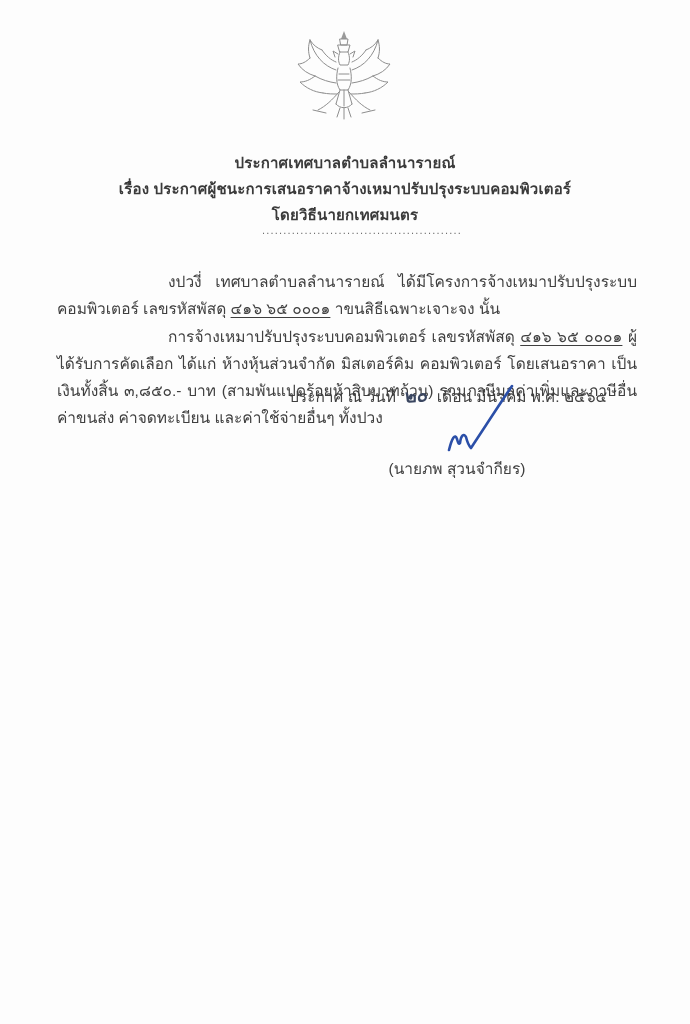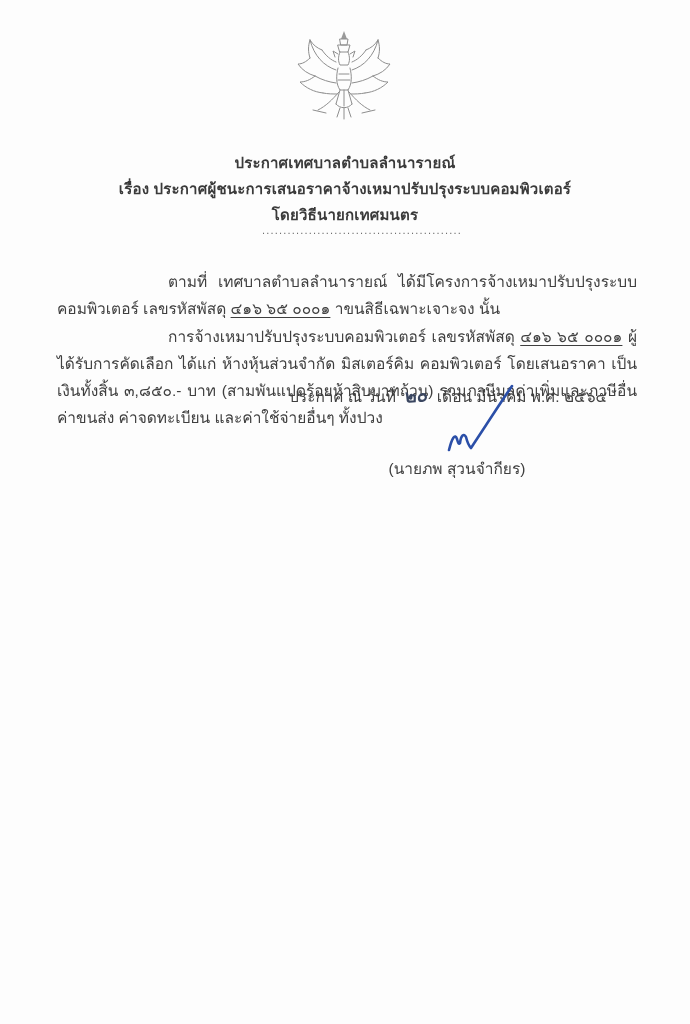--- a/index.html
+++ b/index.html
@@ -92,21 +92,21 @@
     </g>
   </svg>
 
   <div class="title-block">
     <div>ประกาศเทศบาลตำบลลำนารายณ์</div>
     <div>เรื่อง  ประกาศผู้ชนะการเสนอราคาจ้างเหมาปรับปรุงระบบคอมพิวเตอร์</div>
     <div>โดยวิธีนายกเทศมนตร</div>
   </div>
   <div class="dotted-divider">.................................................................</div>
 
-  <p class="para" id="p1"><span>ตามที่ เทศบาลตำบลลำนารายณ์ ได้มีโครงการจ้างเหมาปรับปรุงระบบคอมพิวเตอร์ เลขรหัสพัสดุ </span><span class="code-underline">๔๑๖ ๖๕ ๐๐๐๑</span><span> าขนสิธีเฉพาะเจาะจง นั้น</span></p>
+  <p class="para" id="p1"><span>งปวงี่ เทศบาลตำบลลำนารายณ์ ได้มีโครงการจ้างเหมาปรับปรุงระบบคอมพิวเตอร์ เลขรหัสพัสดุ </span><span class="code-underline">๔๑๖ ๖๕ ๐๐๐๑</span><span> าขนสิธีเฉพาะเจาะจง นั้น</span></p>
 
   <p class="para" id="p2"><span>การจ้างเหมาปรับปรุงระบบคอมพิวเตอร์  เลขรหัสพัสดุ </span><span class="code-underline">๔๑๖ ๖๕ ๐๐๐๑</span><span> ผู้ได้รับการคัดเลือก ได้แก่ ห้างหุ้นส่วนจำกัด มิสเตอร์คิม คอมพิวเตอร์  โดยเสนอราคา  เป็นเงินทั้งสิ้น ๓,๘๕๐.- บาท (สามพันแปดร้อยห้าสิบบาทถ้วน) รวมภาษีมูลค่าเพิ่มและภาษีอื่น ค่าขนส่ง ค่าจดทะเบียน และค่าใช้จ่ายอื่นๆ ทั้งปวง</span></p>
 
   <div class="date-line"><span>ประกาศ  ณ  วันที่</span><span class="handwritten-day">๒๐</span><span>เดือน  มีนาคม  พ.ศ. ๒๕๖๕</span></div>
 
   <svg class="signature-svg" viewBox="0 0 130 75" aria-hidden="true">
     <path d="M56,67 C59,55 62,50 64,56 C65,60 66,62 67,60 C68,52 71,50 73,54 C74,58 76,63 78,65 C90,47 106,22 119,3" fill="none" stroke="#2b4fa8" stroke-width="2.6" stroke-linecap="round" stroke-linejoin="round"></path>
   </svg>
 
   <div class="sign-block">

